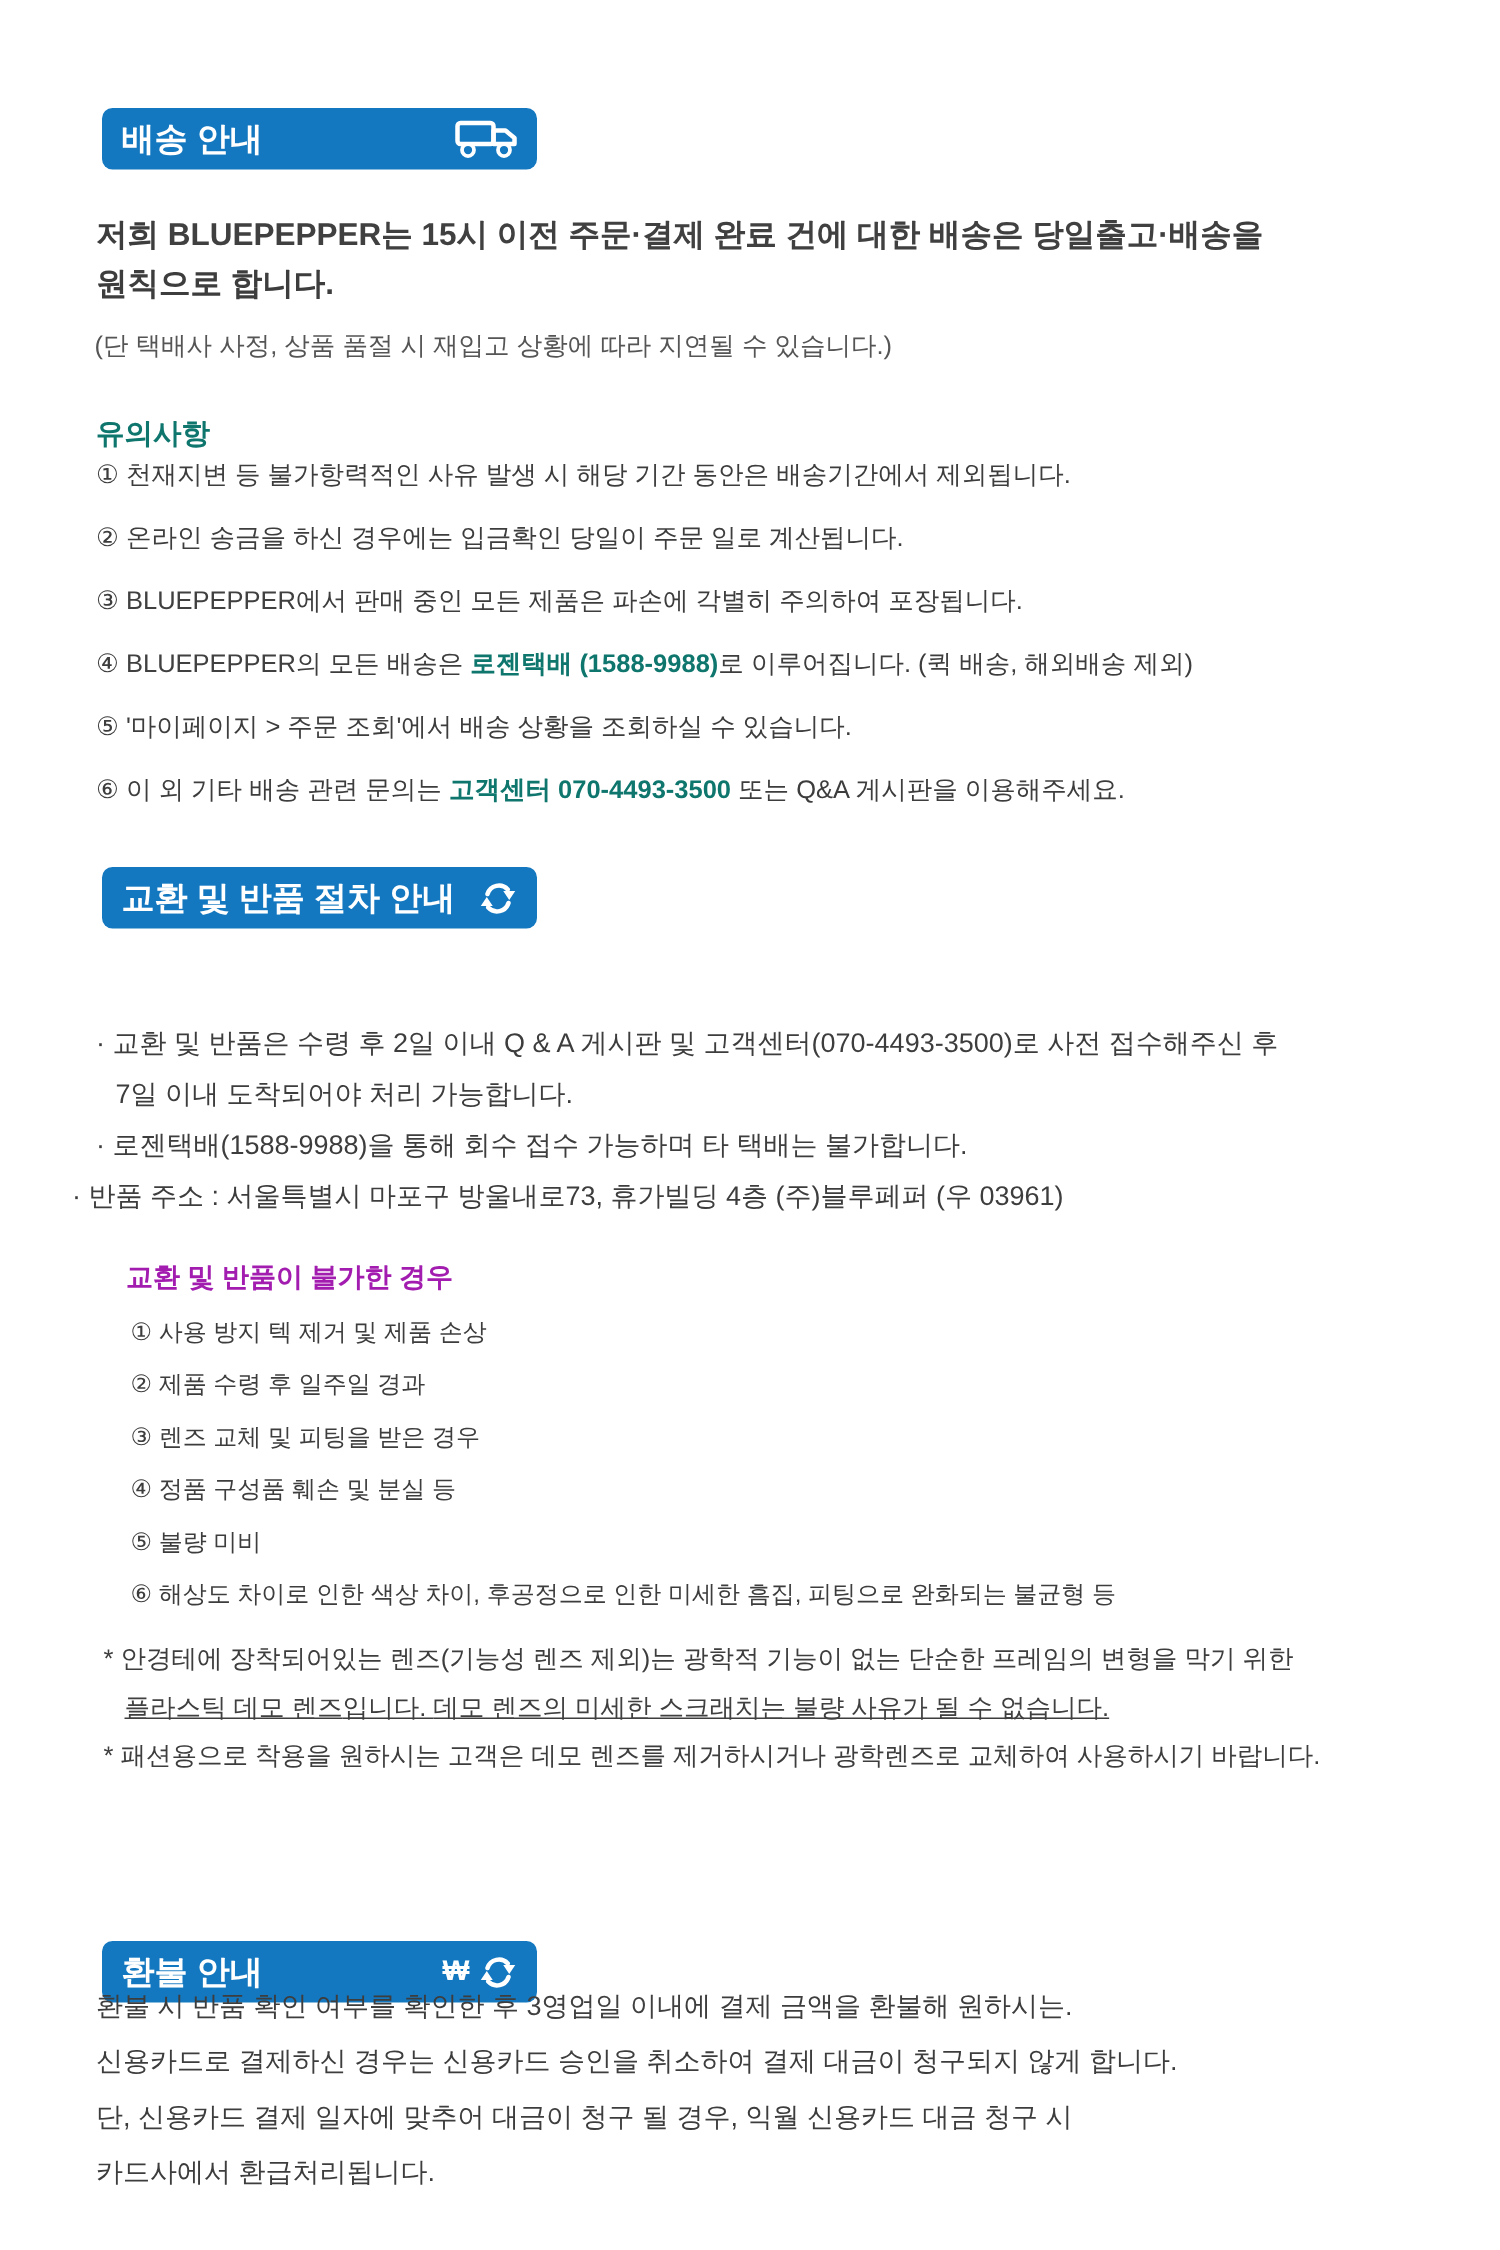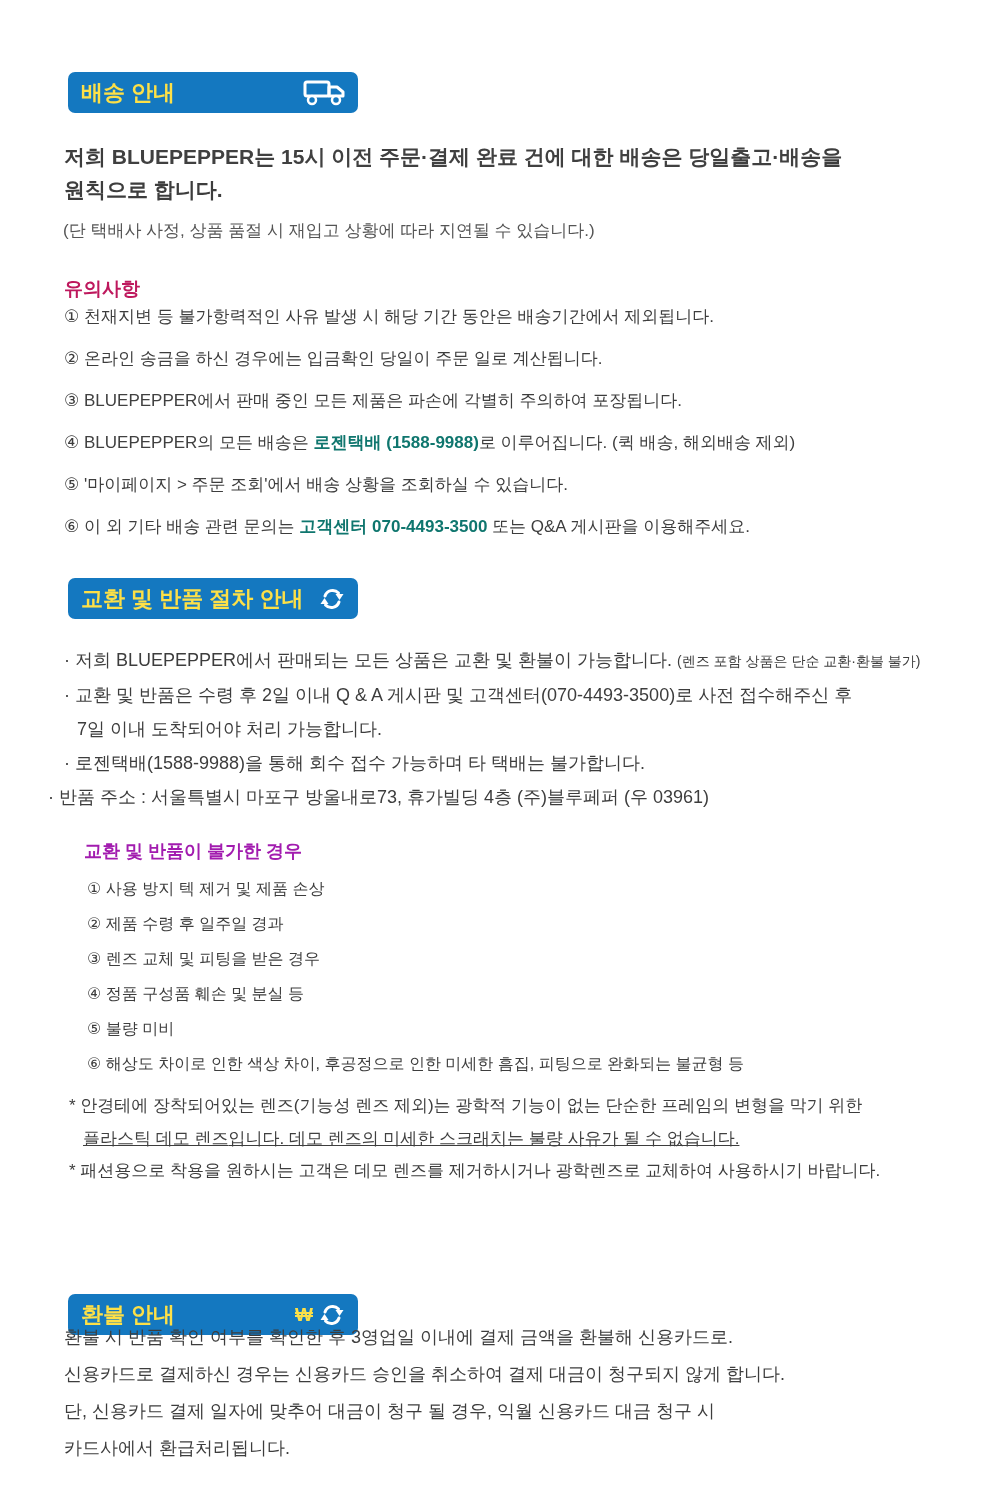--- a/index.html
+++ b/index.html
@@ -23,21 +23,21 @@
     position: absolute;
     box-sizing: border-box;
     width: 290px;
     height: 41px;
     padding: 12px 13px;
     background: #1478c0;
     border-radius: 7px;
     display: flex;
     align-items: center;
     justify-content: space-between;
-    color: #fde047;
+    color: #ffffff;
     font-size: 22px;
     font-weight: bold;
     white-space: nowrap;
   }
   .badge .icon-group {
     display: flex;
     align-items: center;
     gap: 6px;
   }
 
@@ -51,21 +51,21 @@
     white-space: nowrap;
   }
   .delay-note {
     font-size: 17px;
     color: #555555;
     white-space: nowrap;
   }
   .notice-title {
     font-size: 19px;
     font-weight: bold;
-    color: #be185d;
+    color: #0f766e;
   }
   .notice-list .n-item {
     font-size: 17px;
     line-height: 17px;
     margin-bottom: 25px;
     white-space: nowrap;
   }
   .bullet-line {
     font-size: 18px;
     line-height: 22px;
@@ -150,23 +150,20 @@
     <span class="icon-group">
       <svg width="26" height="26" viewBox="0 0 26 26">
         <path d="M6 10 A 8 8 0 0 1 19.5 7" fill="none" stroke="#ffffff" stroke-width="3" stroke-linecap="round"></path>
         <polygon points="16.5,8 24.5,8 20.5,14" fill="#ffffff"></polygon>
         <path d="M20 16 A 8 8 0 0 1 6.5 19" fill="none" stroke="#ffffff" stroke-width="3" stroke-linecap="round"></path>
         <polygon points="1.5,18 9.5,18 5.5,12" fill="#ffffff"></polygon>
       </svg>
     </span>
   </div>
 
-  <div class="abs bullet-line" style="left:64px; top:649px;">
-    <span>· 저희 BLUEPEPPER에서 판매되는 모든 상품은 교환 및 환불이 가능합니다. </span><span class="small">(렌즈 포함 상품은 단순 교환·환불 불가)</span>
-  </div>
   <div class="abs bullet-line" style="left:64px; top:684px;">· 교환 및 반품은 수령 후 2일 이내 Q &amp; A 게시판 및 고객센터(070-4493-3500)로 사전 접수해주신 후</div>
   <div class="abs bullet-line" style="left:77px; top:718px;">7일 이내 도착되어야 처리 가능합니다.</div>
   <div class="abs bullet-line" style="left:64px; top:752px;">· 로젠택배(1588-9988)을 통해 회수 접수 가능하며 타 택배는 불가합니다.</div>
   <div class="abs bullet-line" style="left:48px; top:786px;">· 반품 주소 : 서울특별시 마포구 방울내로73, 휴가빌딩 4층 (주)블루페퍼 (우 03961)</div>
 
   <div class="abs sub-title" style="left:84px; top:839px;">교환 및 반품이 불가한 경우</div>
 
   <div class="abs no-list" style="left:87px; top:880px;">
     <div class="n-item">① 사용 방지 텍 제거 및 제품 손상</div>
     <div class="n-item">② 제품 수령 후 일주일 경과</div>
@@ -190,20 +187,20 @@
         <path d="M6 10 A 8 8 0 0 1 19.5 7" fill="none" stroke="#ffffff" stroke-width="3" stroke-linecap="round"></path>
         <polygon points="16.5,8 24.5,8 20.5,14" fill="#ffffff"></polygon>
         <path d="M20 16 A 8 8 0 0 1 6.5 19" fill="none" stroke="#ffffff" stroke-width="3" stroke-linecap="round"></path>
         <polygon points="1.5,18 9.5,18 5.5,12" fill="#ffffff"></polygon>
       </svg>
     </span>
   </div>
 
   <div class="abs refund-body" style="left:64px; top:1319px;">
     <div class="r-line">
-      <span>환불 시 반품 확인 여부를 확인한 후 </span><span class="accent">3영업일 이내</span><span>에 결제 금액을 환불해 신용카드로.</span>
+      <span>환불 시 반품 확인 여부를 확인한 후 </span><span class="accent">3영업일 이내</span><span>에 결제 금액을 환불해 원하시는.</span>
     </div>
     <div class="r-line">신용카드로 결제하신 경우는 신용카드 승인을 취소하여 결제 대금이 청구되지 않게 합니다.</div>
     <div class="r-line">단, 신용카드 결제 일자에 맞추어 대금이 청구 될 경우, 익월 신용카드 대금 청구 시</div>
     <div class="r-line">카드사에서 환급처리됩니다.</div>
   </div>
 
 </div>
 
 </body></html>

